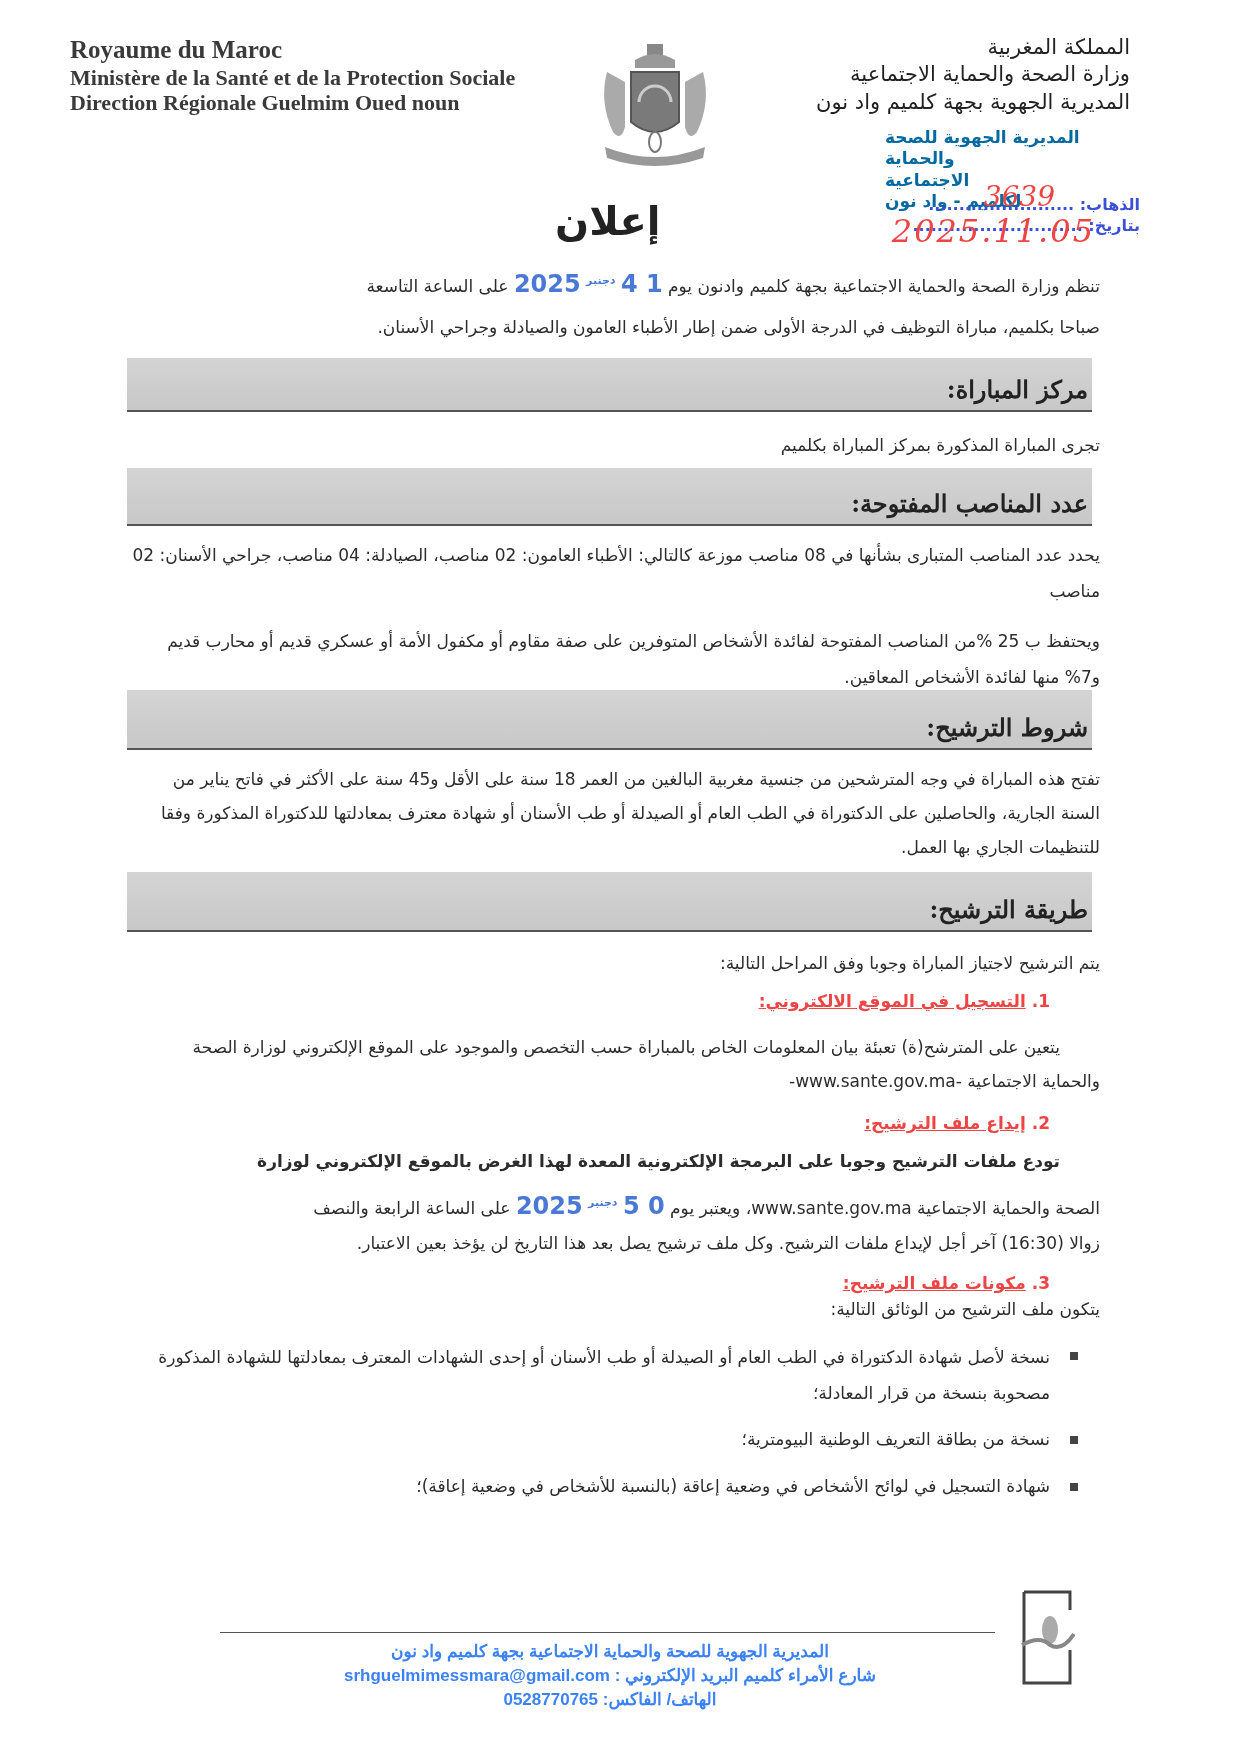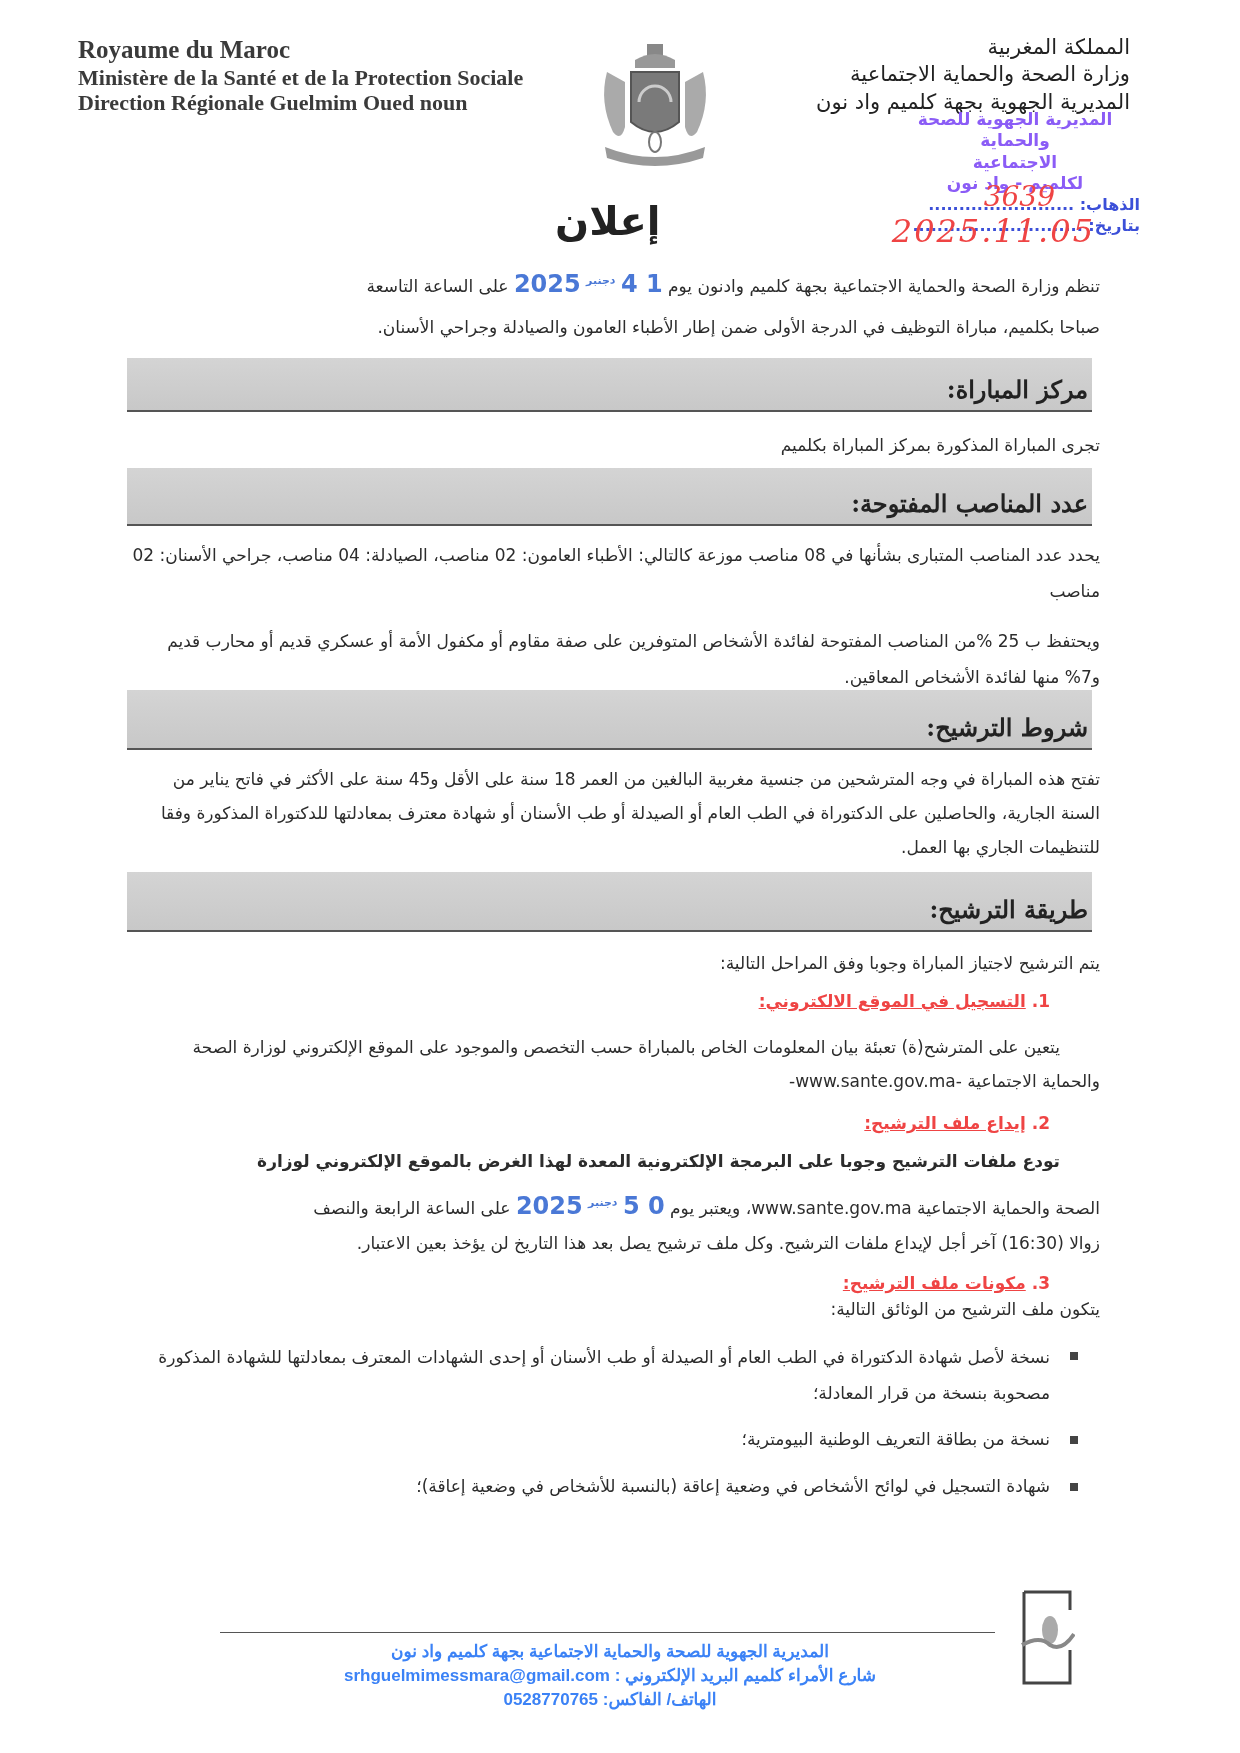--- a/index.html
+++ b/index.html
@@ -1,23 +1,23 @@
 <!DOCTYPE html>
 <html><head>
 <meta charset="utf-8">
 <style>
   html, body { margin: 0; padding: 0; background: #ffffff; }
   body { width: 1240px; height: 1753px; position: relative; overflow: hidden; font-family: "DejaVu Serif", serif; color: #2a2a2a; }
   .abs { position: absolute; }
-  .fr-header { left: 78px; top: 36px; font-family: "Liberation Serif", serif; font-weight: bold; color: #3a3a3a; line-height: 1.15; }
+  .fr-header { left: 70px; top: 36px; font-family: "Liberation Serif", serif; font-weight: bold; color: #3a3a3a; line-height: 1.15; }
   .fr-header .l1 { font-size: 25px; }
   .fr-header .l2, .fr-header .l3 { font-size: 22px; }
   .ar-header { right: 110px; top: 34px; direction: rtl; text-align: right; font-family: "DejaVu Sans", sans-serif; font-size: 21px; line-height: 1.3; color: #222; }
   .emblem { left: 595px; top: 42px; width: 120px; height: 130px; }
-  .stamp { right: 95px; top: 109px; direction: rtl; text-align: center; font-family: "DejaVu Sans", sans-serif; font-weight: bold; color: #8b5cf6; font-size: 17px; line-height: 1.25; width: 260px; }
+  .stamp { right: 95px; top: 127px; direction: rtl; text-align: left; font-family: "DejaVu Sans", sans-serif; font-weight: bold; color: #0369a1; font-size: 17px; line-height: 1.25; width: 260px; }
   .stamp-fields { right: 100px; top: 195px; direction: rtl; font-family: "DejaVu Sans", sans-serif; font-weight: bold; color: #3b4fd8; font-size: 16px; line-height: 1.3; }
   .hand { font-family: "DejaVu Serif", serif; font-style: italic; color: #ef4444; font-weight: normal; }
   .hand-num { right: 185px; top: 180px; font-size: 28px; }
   .hand-date { right: 145px; top: 212px; font-size: 32px; letter-spacing: 2px; }
   .title { left: 555px; top: 198px; font-family: "DejaVu Sans", sans-serif; font-weight: bold; font-size: 40px; color: #222; direction: rtl; }
   .body-text { right: 140px; width: 970px; direction: rtl; text-align: right; font-family: "DejaVu Sans", sans-serif; font-size: 17px; color: #2c2c2c; line-height: 1.4; }
   .blue-stamp { font-family: "DejaVu Sans", sans-serif; font-weight: bold; color: #4a78d6; text-align: center; }
   .blue-stamp.big { font-size: 24px; letter-spacing: 3px; }
   .blue-stamp.small { font-size: 11px; vertical-align: 8px; }
   .section-bar { right: 148px; width: 965px; height: 52px; background: linear-gradient(180deg,#d4d4d4,#c8c8c8); border-bottom: 2px solid #555; direction: rtl; }

